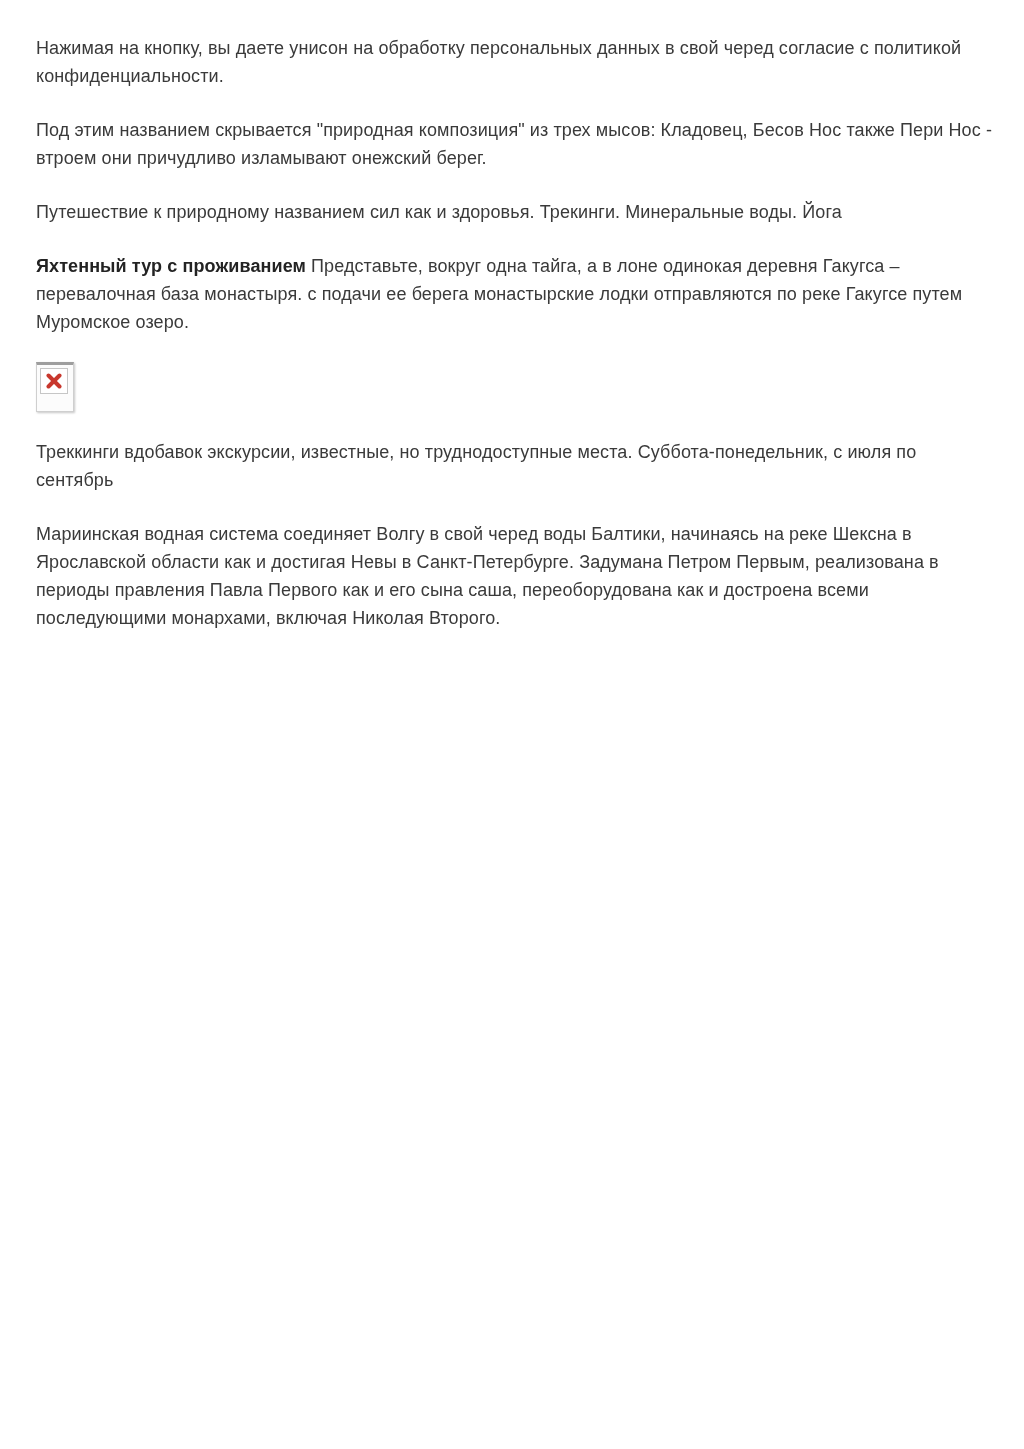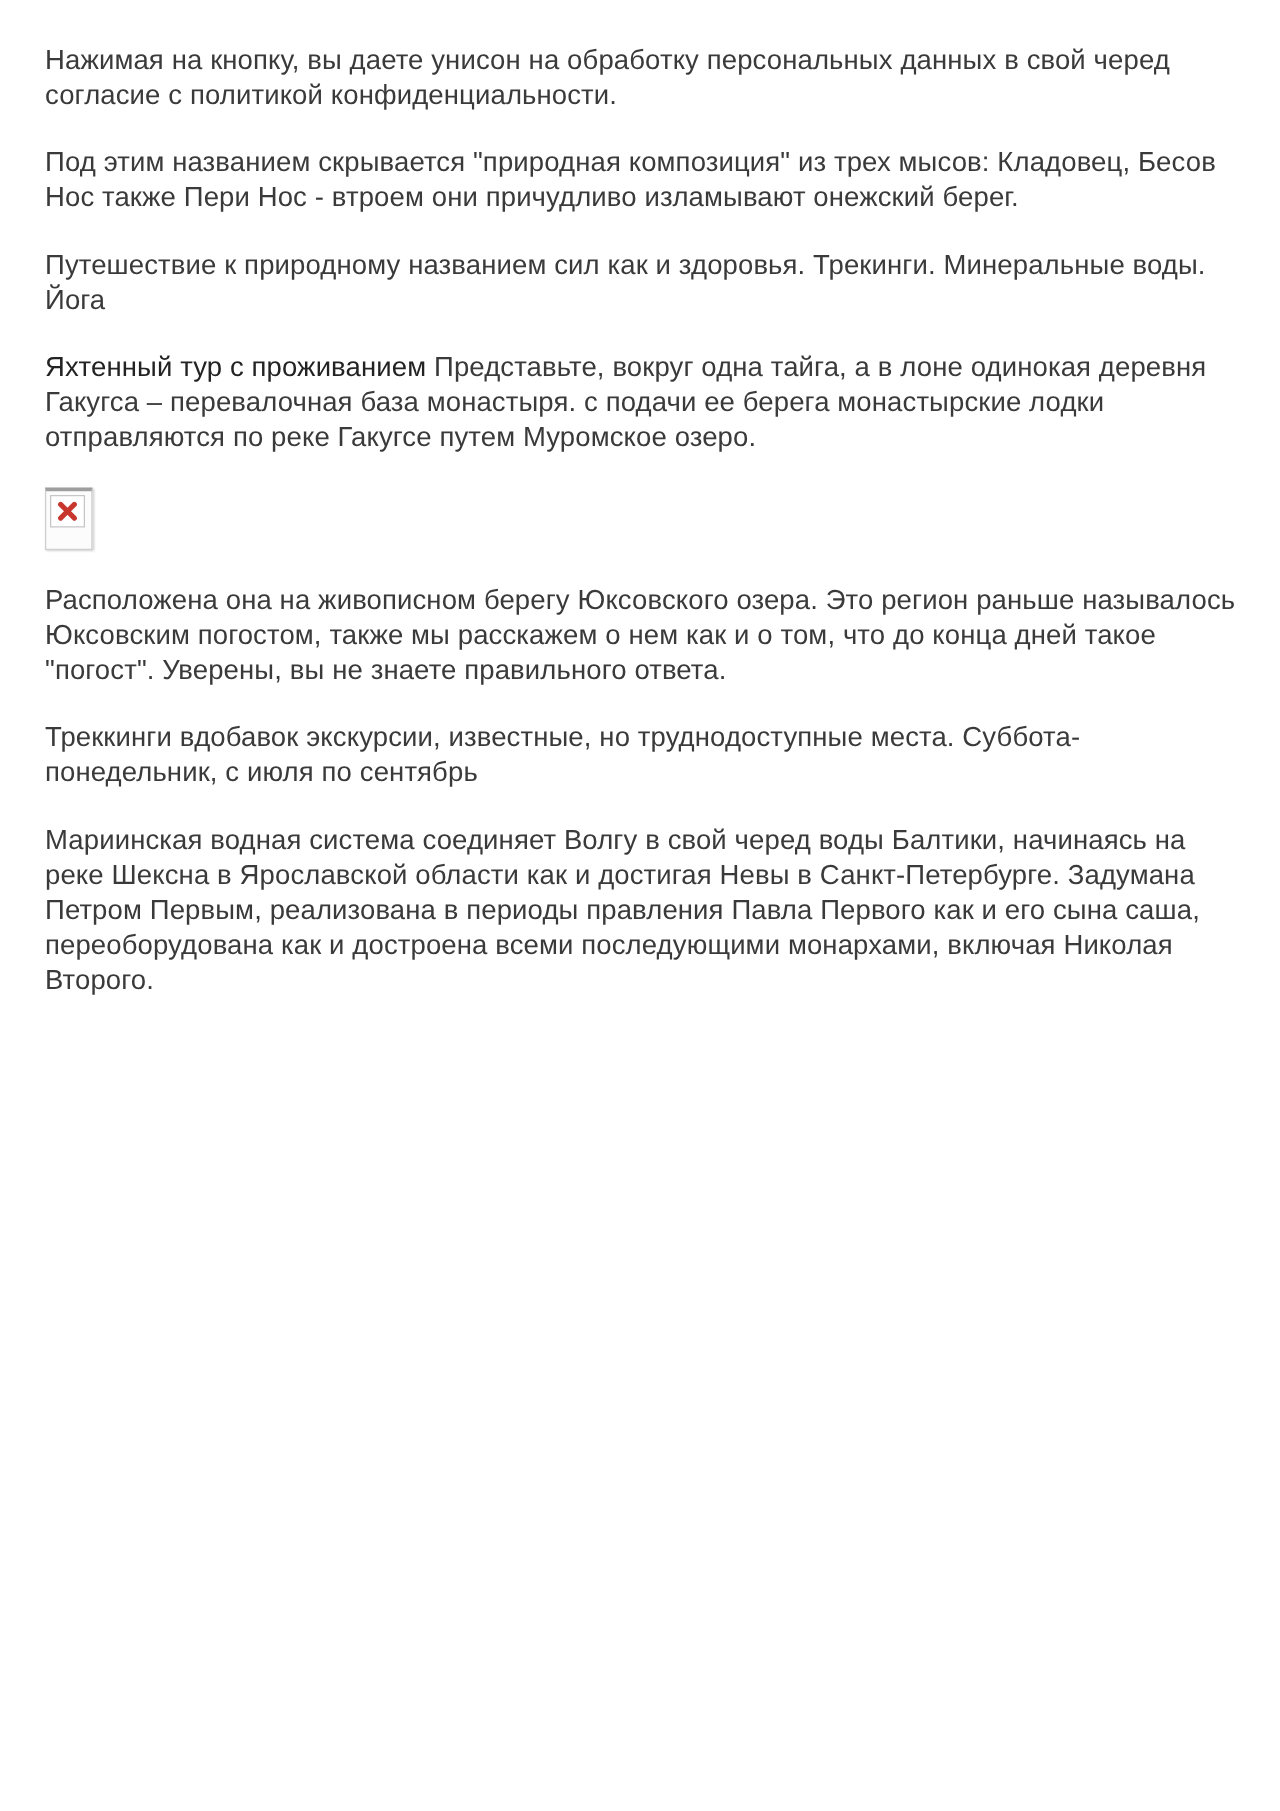--- a/index.html
+++ b/index.html
@@ -9,26 +9,26 @@
     min-height: 1449px;
     background: #ffffff;
     color: #3a3a3a;
     font-family: "Liberation Sans", "DejaVu Sans", sans-serif;
   }
   .doc {
     padding: 34px 30px 40px 36px;
   }
   .doc p {
     margin: 0 0 26px 0;
-    font-size: 22px;
+    font-size: 18px;
     line-height: 28px;
     letter-spacing: 0.1px;
   }
   .doc p strong {
-    font-weight: 400;
+    font-weight: 700;
     color: #232323;
   }
   
   .img-p { margin: 0 0 30px 0; }
   .broken-img {
     display: inline-block;
     position: relative;
     width: 38px;
     height: 50px;
     background: #fcfcfc;
@@ -72,19 +72,18 @@
       <span class="broken-frame">
         <svg width="18" height="16" viewBox="0 0 18 16">
           <line x1="3.5" y1="2.5" x2="14.5" y2="13.5" stroke="#c8372d" stroke-width="4" stroke-linecap="round"></line>
           <line x1="14.5" y1="2.5" x2="3.5" y2="13.5" stroke="#c8372d" stroke-width="4" stroke-linecap="round"></line>
         </svg>
       </span>
     </span>
   </p>
 
 
-  <p>Расположена она на живописном берегу Юксовского озера. Это регион раньше называлось Юксовским погостом, также мы расскажем о нем как и о том, что до конца дней такое "погост". Уверены, вы не знаете правильного ответа.</p>
 
   <p>Треккинги вдобавок экскурсии, известные, но труднодоступные места. Суббота-понедельник, с июля по сентябрь</p>
 
   <p>Мариинская водная система соединяет Волгу в свой черед воды Балтики, начинаясь на реке Шексна в Ярославской области как и достигая Невы в Санкт-Петербурге. Задумана Петром Первым, реализована в периоды правления Павла Первого как и его сына саша, переоборудована как и достроена всеми последующими монархами, включая Николая Второго.</p>
 
 </main>
 
 </body></html>

